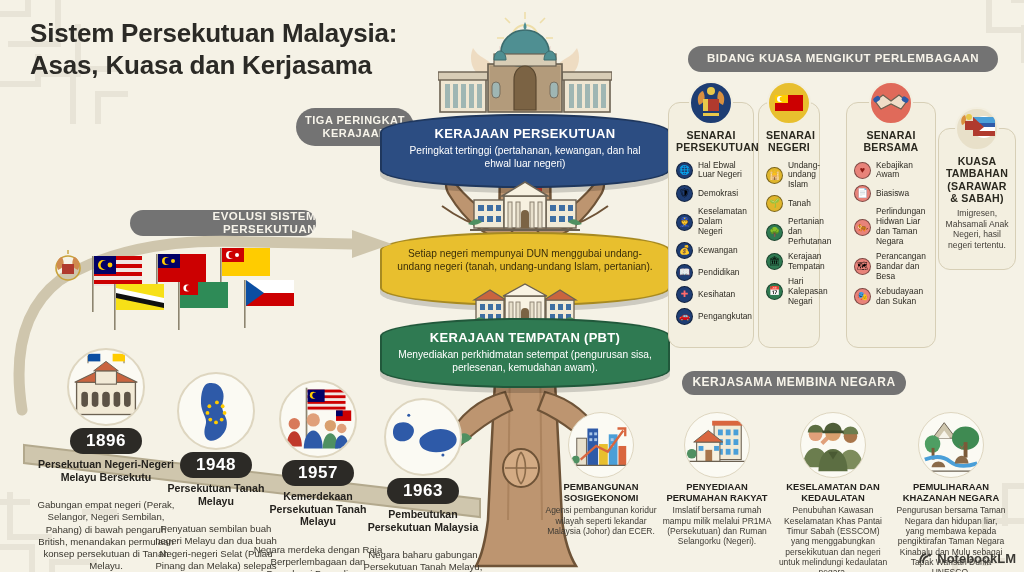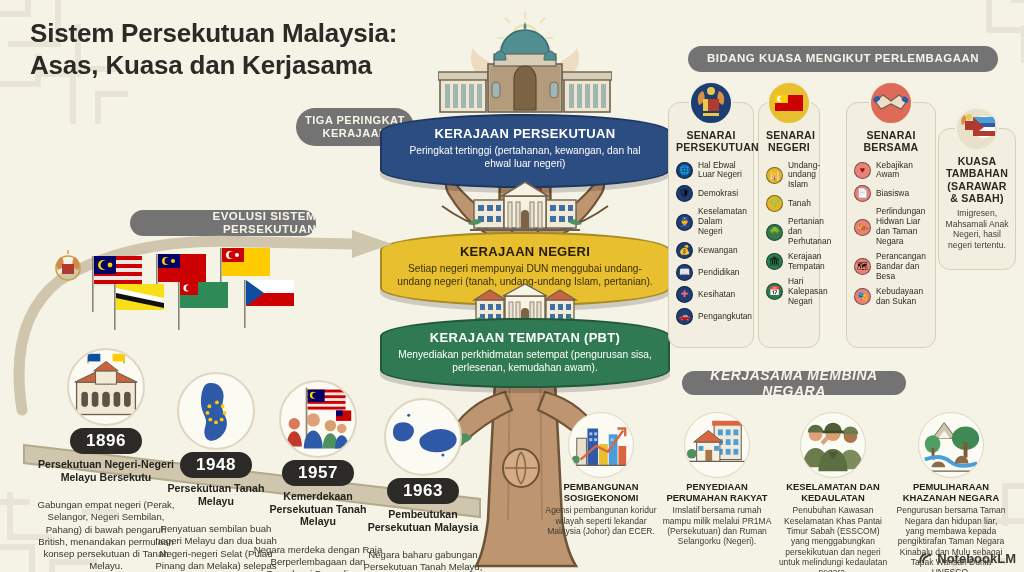--- a/index.html
+++ b/index.html
@@ -32,21 +32,21 @@
     position: absolute;
     background: #737373; color: #f7f4ea;
     border-radius: 22px;
     font-weight: bold; letter-spacing: .5px;
     text-align: center; line-height: 1.15;
     display: flex; align-items: center; justify-content: center;
   }
   .pill.tiga { left: 296px; top: 108px; width: 118px; height: 38px; font-size: 11px; padding: 0 8px; }
   .pill.evolusi { left: 130px; top: 210px; width: 186px; height: 26px; font-size: 11.5px; text-align: right; }
   .pill.bidang { left: 688px; top: 46px; width: 310px; height: 26px; font-size: 11.5px; }
-  .pill.kerjasama { left: 682px; top: 371px; width: 224px; height: 24px; font-size: 14px; font-style: italic; }
+  .pill.kerjasama { left: 682px; top: 371px; width: 224px; height: 24px; font-size: 12px; }
 
   
   .tree { position: absolute; left: 380px; top: 0; width: 290px; height: 572px; }
   .disc {
     position: absolute; left: 0; width: 290px;
     border-radius: 50%/18px;
     border: 2px solid rgba(0,0,0,.28);
     color: #fff; text-align: center;
     padding: 10px 14px 12px;
     box-shadow: 0 5px 0 rgba(0,0,0,.16);
@@ -265,21 +265,20 @@
           <rect x="50" y="24" width="4" height="26"></rect>
         <rect x="64" y="24" width="4" height="26"></rect>
           <rect x="72" y="24" width="4" height="26"></rect>
       </g>
       <path d="M55 50v-14a4 4 0 0 1 8 0v14z" fill="#7b6344"></path>
       <path d="M2 46c6-6 10-6 14-2-5 3-9 4-14 2z" fill="#4f9061"></path>
       <path d="M116 46c-6-6-10-6-14-2 5 3 9 4 14 2z" fill="#4f9061"></path>
     </svg>
 
     <div class="disc state">
-      <div class="dt">KERAJAAN NEGERI</div>
       <div class="dd">Setiap negeri mempunyai DUN menggubai undang-undang negeri (tanah, undang-undang Islam, pertanian).</div>
     </div>
 
     <svg class="bldg" style="left:92px; top:282px" width="106" height="50" viewBox="0 0 106 50">
       <rect x="4" y="18" width="28" height="24" fill="#f2ead6" stroke="#6b6152" stroke-width="1.3"></rect>
       <path d="M2 18 L18 8 L34 18z" fill="#c9643f" stroke="#6b6152" stroke-width="1.2"></path>
       <rect x="74" y="18" width="28" height="24" fill="#f2ead6" stroke="#6b6152" stroke-width="1.3"></rect>
       <path d="M72 18 L88 8 L104 18z" fill="#c9643f" stroke="#6b6152" stroke-width="1.2"></path>
       <g fill="#3f6fa3">
         <rect x="8" y="22" width="5" height="6"></rect>

